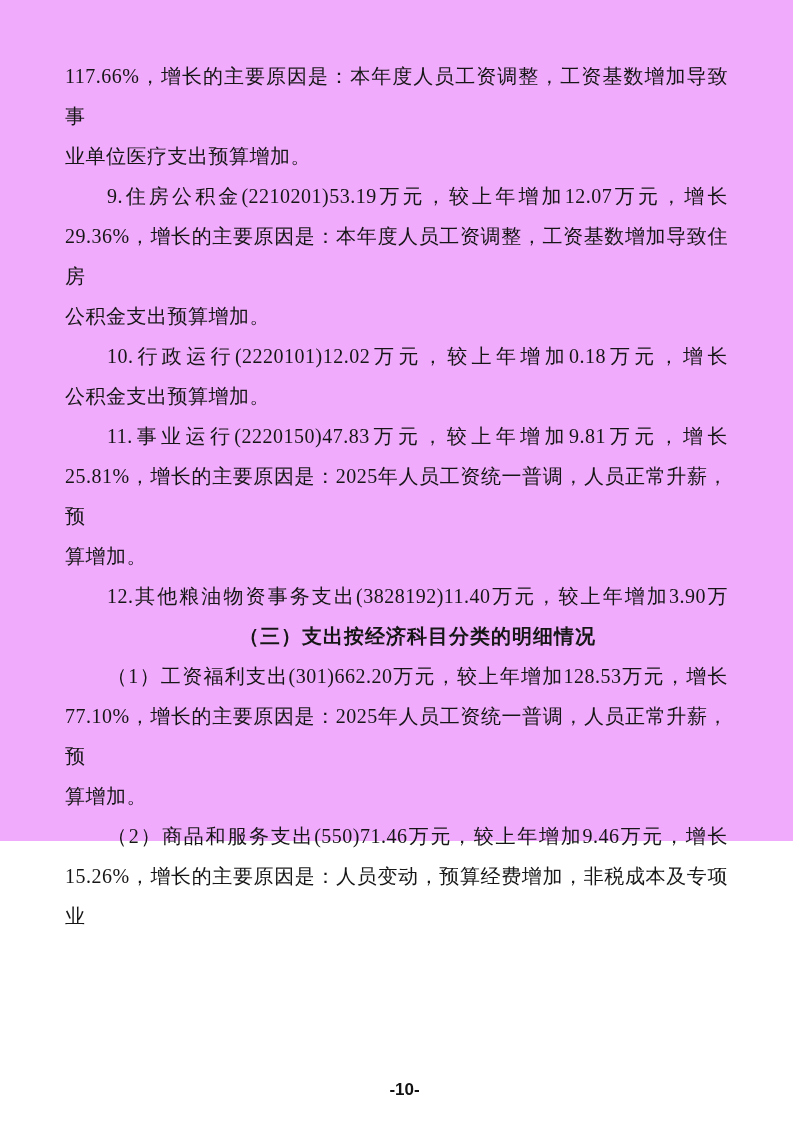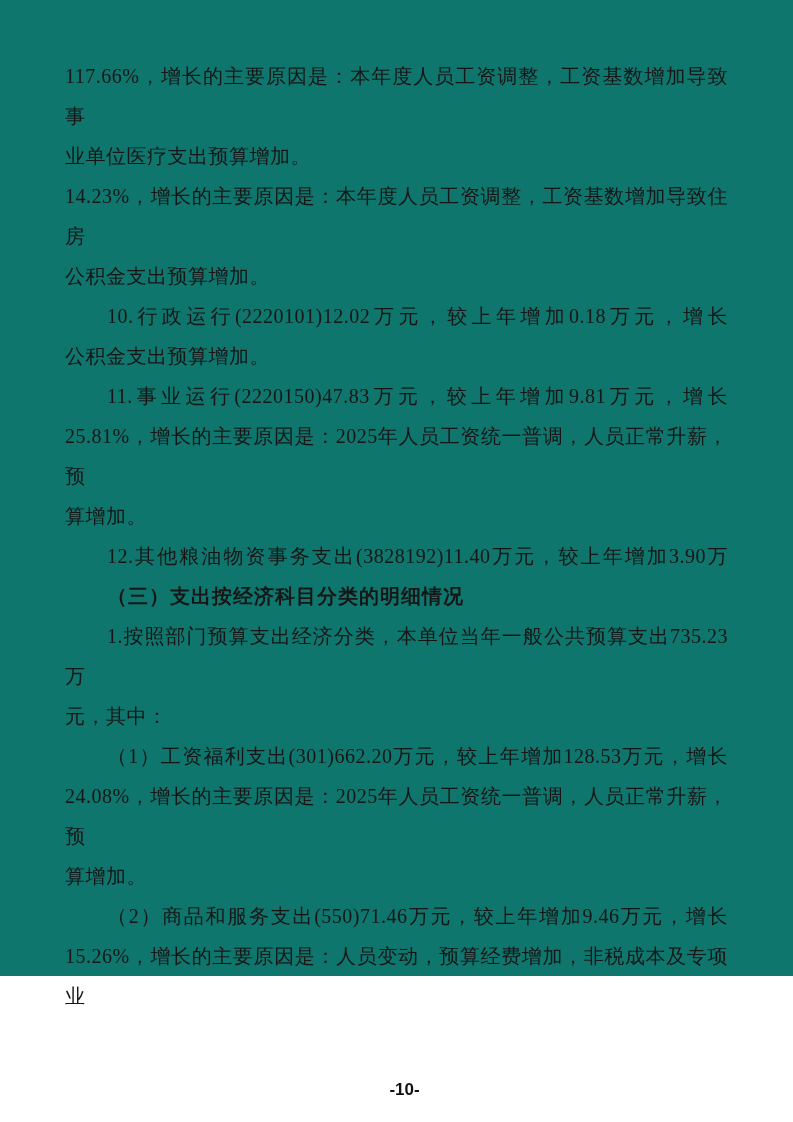--- a/index.html
+++ b/index.html
@@ -12,22 +12,22 @@
     height: 1122px;
     position: relative;
     overflow: hidden;
     font-family: "Liberation Serif", "DejaVu Serif", serif;
     color: #161616;
   }
   .page {
     position: absolute;
     left: 0; top: 0;
     width: 793px;
-    height: 976px;
-    background: #0f766e;
+    height: 841px;
+    background: #f0abfc;
   }
   .content {
     position: absolute;
     left: 65px;
     top: 56px;
     width: 663px;
     overflow: hidden;
   }
   .paragraph { margin: 0; padding: 0; }
   .line {
@@ -46,20 +46,21 @@
   .line.indent {
     padding-left: 42px;
   }
   .line.fill.indent {
     padding-left: 0;
     text-indent: 42px;
   }
   .paragraph.heading .line {
     font-weight: bold;
     letter-spacing: 1px;
+    text-align: center;
   }
   .footer {
     position: absolute;
     left: 8px;
     top: 1080px;
     width: 793px;
     text-align: center;
   }
   .footer .pageno {
     font-family: "Liberation Sans", "DejaVu Sans", sans-serif;
@@ -71,45 +72,42 @@
 </head>
 <body>
 
 <div class="page">
   <div class="content">
       <div class="paragraph">
         <div class="line fill">117.66%，增长的主要原因是：本年度人员工资调整，工资基数增加导致事</div>
         <div class="line">业单位医疗支出预算增加。</div>
       </div>
       <div class="paragraph">
-        <div class="line fill">14.23%，增长的主要原因是：本年度人员工资调整，工资基数增加导致住房</div>
+        <div class="line indent fill">9.住房公积金(2210201)53.19万元，较上年增加12.07万元，增长</div>
+        <div class="line fill">29.36%，增长的主要原因是：本年度人员工资调整，工资基数增加导致住房</div>
         <div class="line">公积金支出预算增加。</div>
       </div>
       <div class="paragraph">
         <div class="line indent fill">10.行政运行(2220101)12.02万元，较上年增加0.18万元，增长</div>
         <div class="line">公积金支出预算增加。</div>
       </div>
       <div class="paragraph">
         <div class="line indent fill">11.事业运行(2220150)47.83万元，较上年增加9.81万元，增长</div>
         <div class="line fill">25.81%，增长的主要原因是：2025年人员工资统一普调，人员正常升薪，预</div>
         <div class="line">算增加。</div>
       </div>
       <div class="paragraph">
         <div class="line indent fill">12.其他粮油物资事务支出(3828192)11.40万元，较上年增加3.90万</div>
       </div>
       <div class="paragraph heading">
         <div class="line indent">（三）支出按经济科目分类的明细情况</div>
       </div>
       <div class="paragraph">
-        <div class="line indent fill">1.按照部门预算支出经济分类，本单位当年一般公共预算支出735.23万</div>
-        <div class="line">元，其中：</div>
-      </div>
-      <div class="paragraph">
         <div class="line indent fill">（1）工资福利支出(301)662.20万元，较上年增加128.53万元，增长</div>
-        <div class="line fill">24.08%，增长的主要原因是：2025年人员工资统一普调，人员正常升薪，预</div>
+        <div class="line fill">77.10%，增长的主要原因是：2025年人员工资统一普调，人员正常升薪，预</div>
         <div class="line">算增加。</div>
       </div>
       <div class="paragraph">
         <div class="line indent fill">（2）商品和服务支出(550)71.46万元，较上年增加9.46万元，增长</div>
         <div class="line fill">15.26%，增长的主要原因是：人员变动，预算经费增加，非税成本及专项业</div>
       </div>
     </div>
   <div class="footer">
     <span class="pageno">-10-</span>
   </div>

